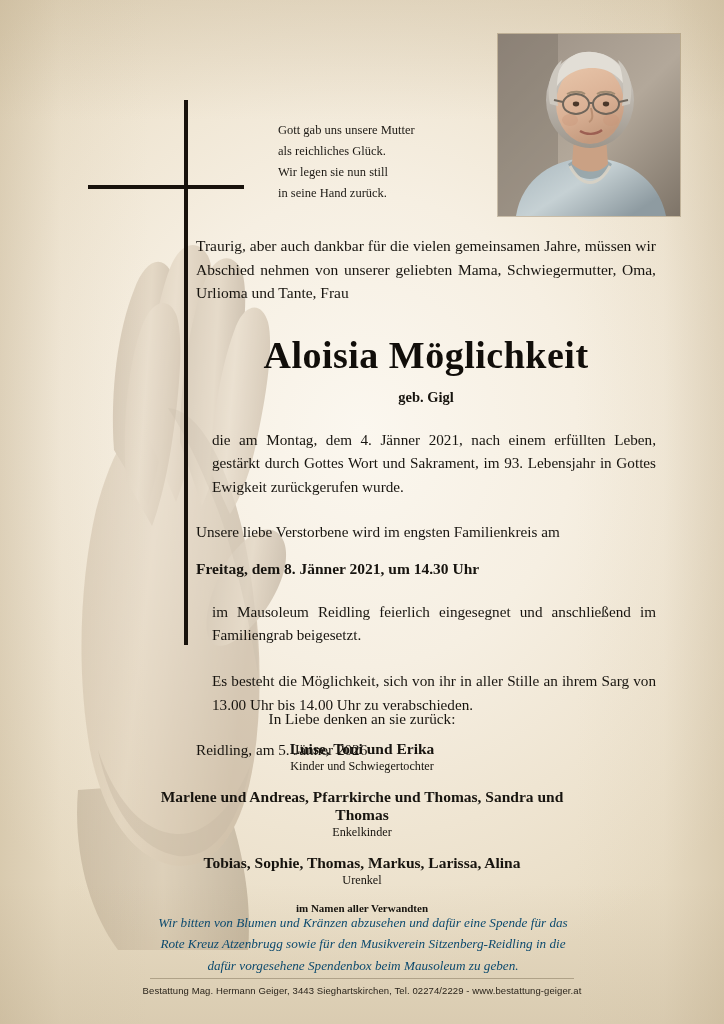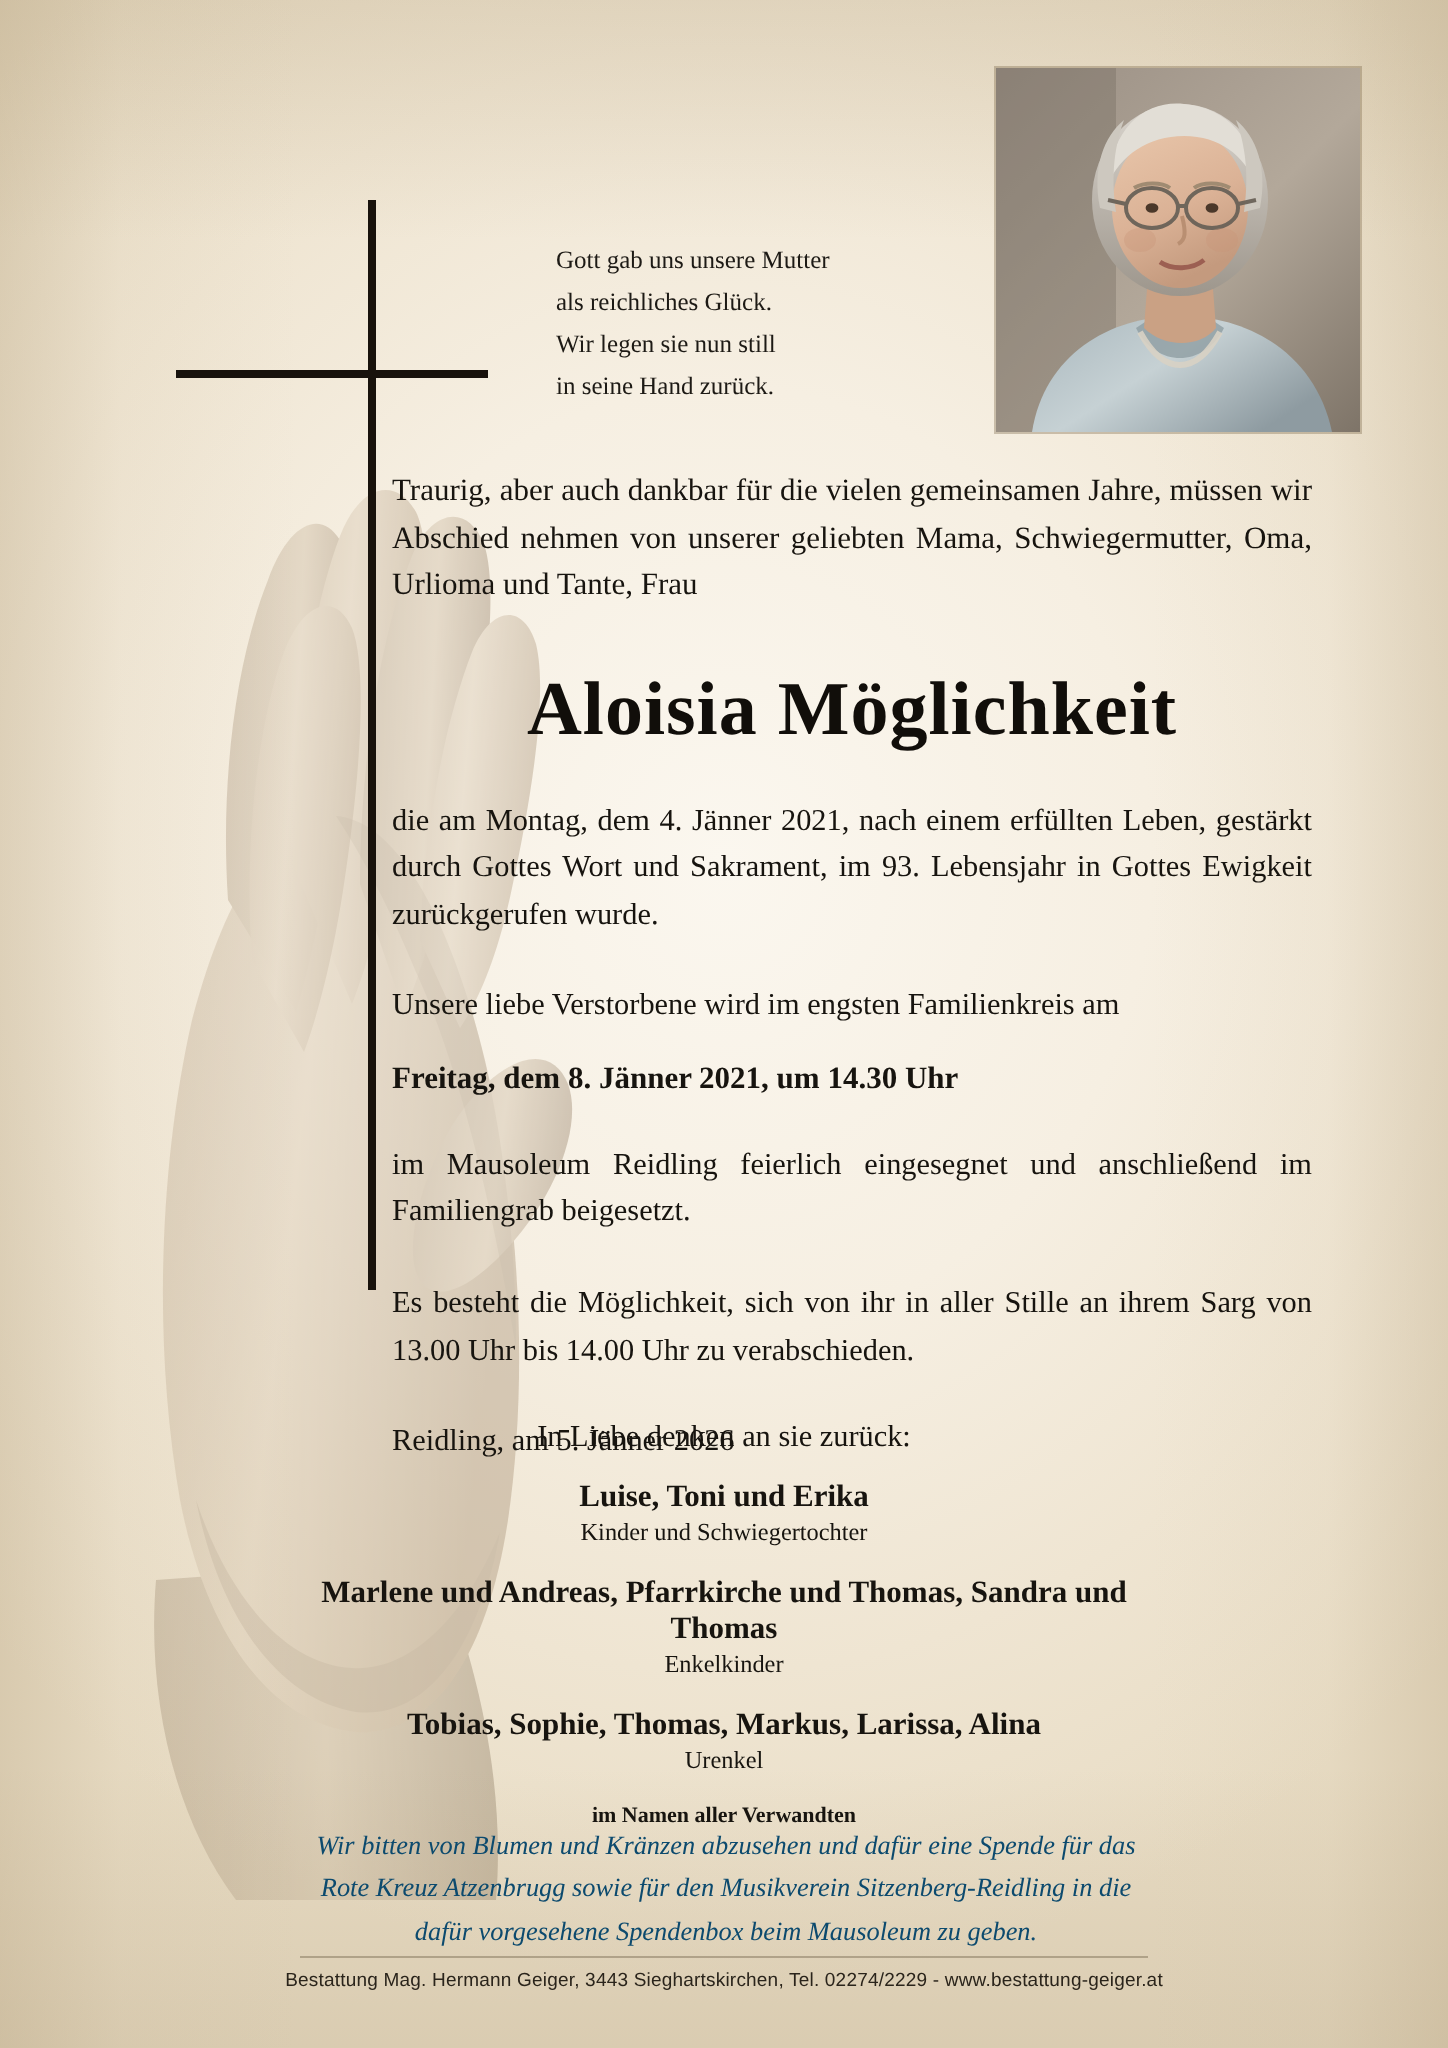--- a/index.html
+++ b/index.html
@@ -117,21 +117,21 @@
   .maiden {
     text-align: center;
     font-size: 14.5px;
     font-weight: bold;
     margin: 12px 0 0 0;
   }
   .para {
     font-size: 15.2px;
     line-height: 1.55;
     text-align: justify;
-    margin: 22px 0 0 0;
+    margin: 22px 0 0 16px;
   }
   .para.first-after-name { margin-top: 22px; }
   .center-bold {
     text-align: left;
     font-size: 15.5px;
     font-weight: bold;
     margin: 16px 0 0 0;
   }
   .plain {
     font-size: 15.2px;
@@ -322,20 +322,21 @@
     <div class="verse">
       <div>Gott gab uns unsere Mutter</div>
       <div>als reichliches Glück.</div>
       <div>Wir legen sie nun still</div>
       <div>in seine Hand zurück.</div>
     </div>
 
     <div class="body-block">
       <p class="intro">Traurig, aber auch dankbar für die vielen gemeinsamen Jahre, müssen wir Abschied nehmen von unserer geliebten Mama, Schwiegermutter, Oma, Urlioma und Tante, Frau</p>
       <h1 class="name">Aloisia Möglichkeit</h1>
+      <p class="maiden">geb. Gigl</p>
       <p class="para first-after-name">die am Montag, dem 4. Jänner 2021, nach einem erfüllten Leben, gestärkt durch Gottes Wort und Sakrament, im 93. Lebensjahr in Gottes Ewigkeit zurückgerufen wurde.</p>
       <p class="plain">Unsere liebe Verstorbene wird im engsten Familienkreis am</p>
       <p class="center-bold">Freitag, dem 8. Jänner 2021, um 14.30 Uhr</p>
       <p class="para">im Mausoleum Reidling feierlich eingesegnet und anschließend im Familiengrab beigesetzt.</p>
       <p class="para">Es besteht die Möglichkeit, sich von ihr in aller Stille an ihrem Sarg von 13.00 Uhr bis 14.00 Uhr zu verabschieden.</p>
       <p class="plain">Reidling, am 5. Jänner 2026</p>
     </div>
 
     <div class="family">
       <p class="lead">In Liebe denken an sie zurück:</p>

